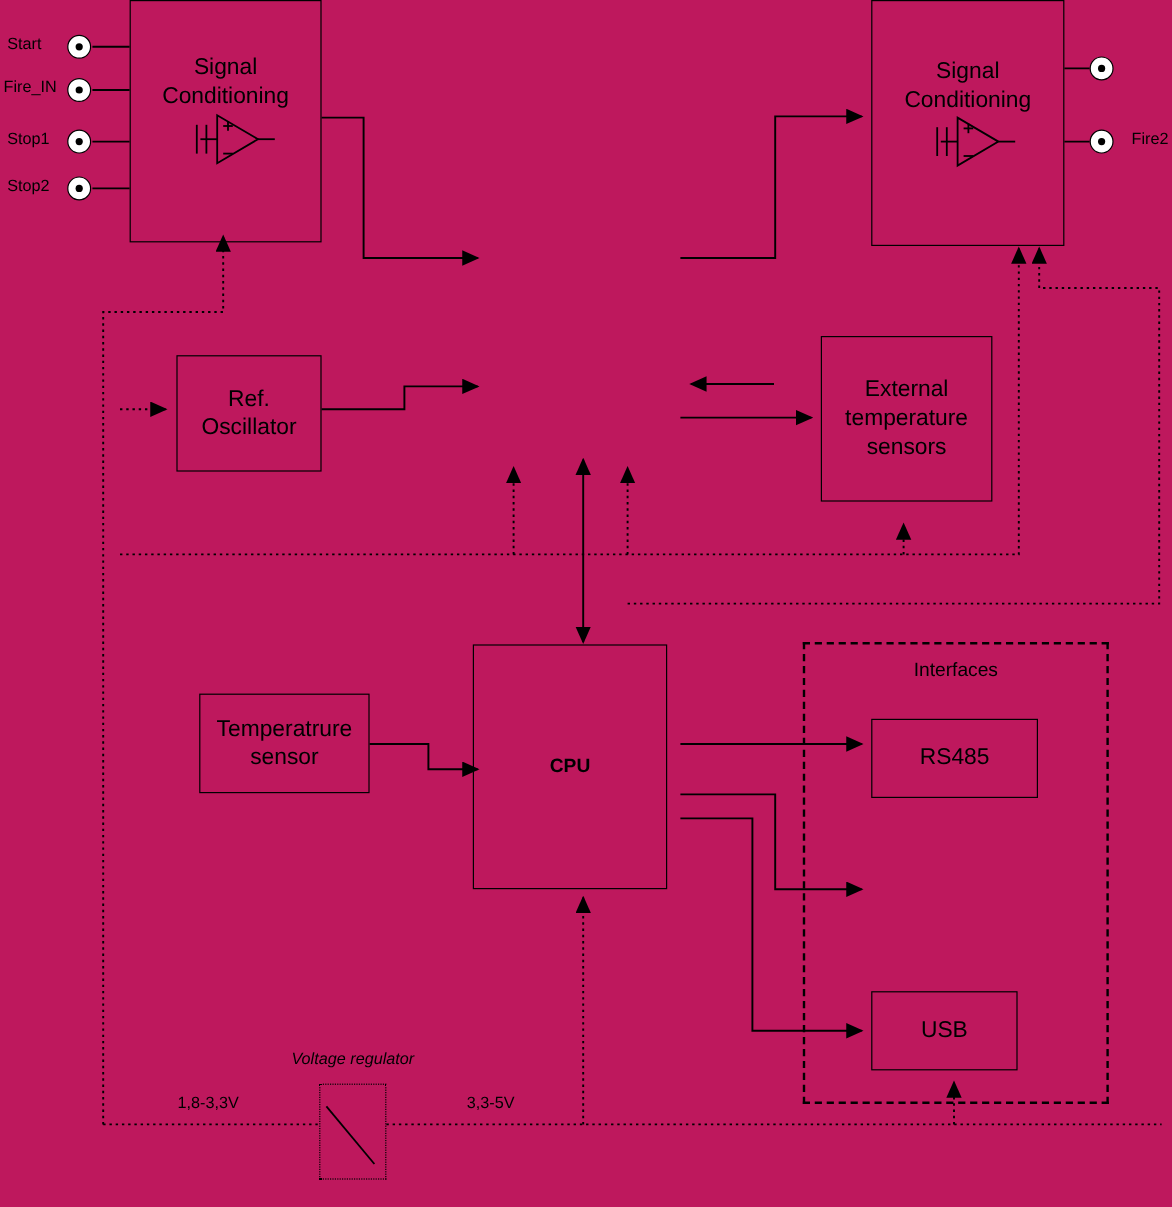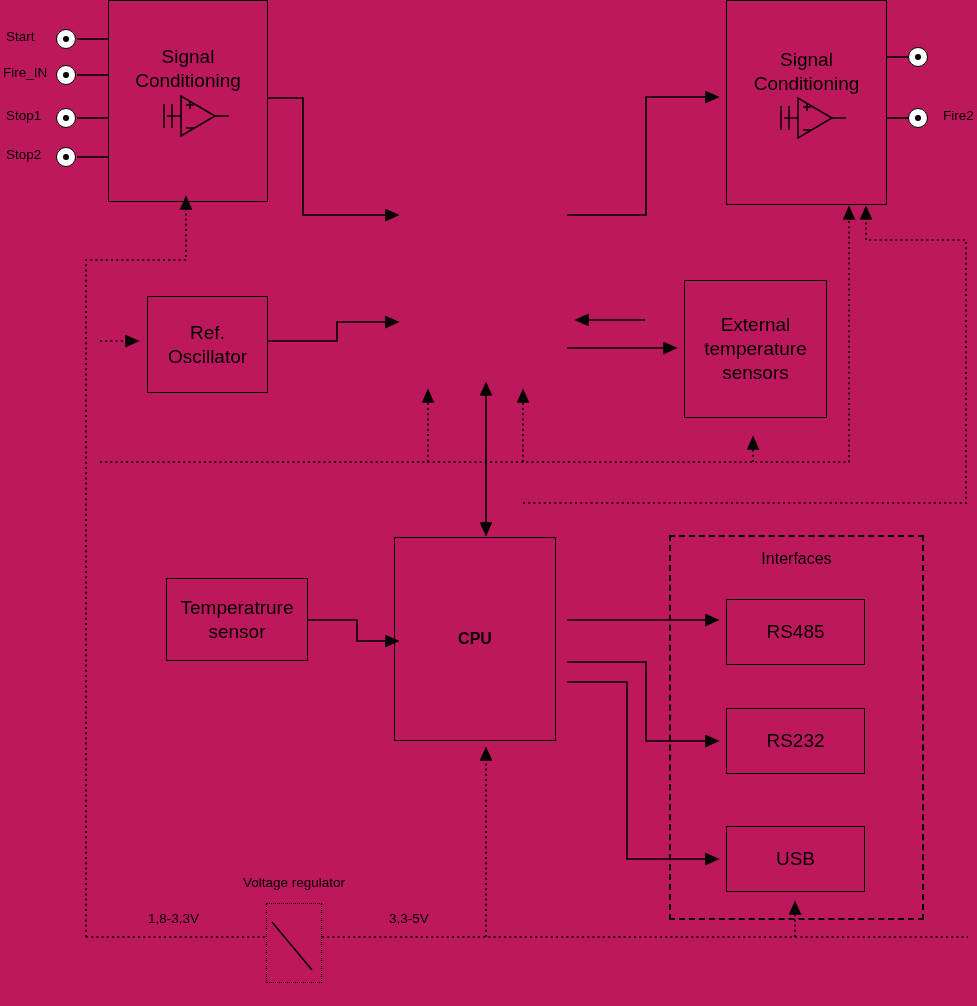--- a/index.html
+++ b/index.html
@@ -236,27 +236,24 @@
 sensor</span>
   </div>
 
   <div class="dashed-box" style="left:669px; top:535px; width:255px; height:385px;"></div>
   <div class="title-label" style="left:669px; top:550px; width:255px;">Interfaces</div>
 
   <div class="box" style="left:726px; top:587px; width:139px; height:66px;margin-top:12px;">
     <span>RS485</span>
   </div>
 
-  <div class="box" style="left:726px; top:708px; width:139px; height:66px;">
-    <span>RS232</span>
-  </div>
-
-  <div class="box" style="left:726px; top:826px; width:139px; height:66px;">
+
+  <div class="box" style="left:726px; top:826px; width:122px; height:66px;">
     <span>USB</span>
   </div>
 
   <div class="dotted-box" style="left:266px; top:903px; width:56px; height:80px;"></div>
-  <div class="plain-label center" style="left:218px; top:875px; width:152px;">Voltage regulator</div>
+  <div class="plain-label center" style="left:218px; top:875px; width:152px;font-style:italic;">Voltage regulator</div>
 
   <div class="plain-label" style="left:148px; top:911px;text-align:right;">1,8-3,3V</div>
   <div class="plain-label" style="left:389px; top:911px;">3,3-5V</div>
 
 </div>
 
 </body></html>

